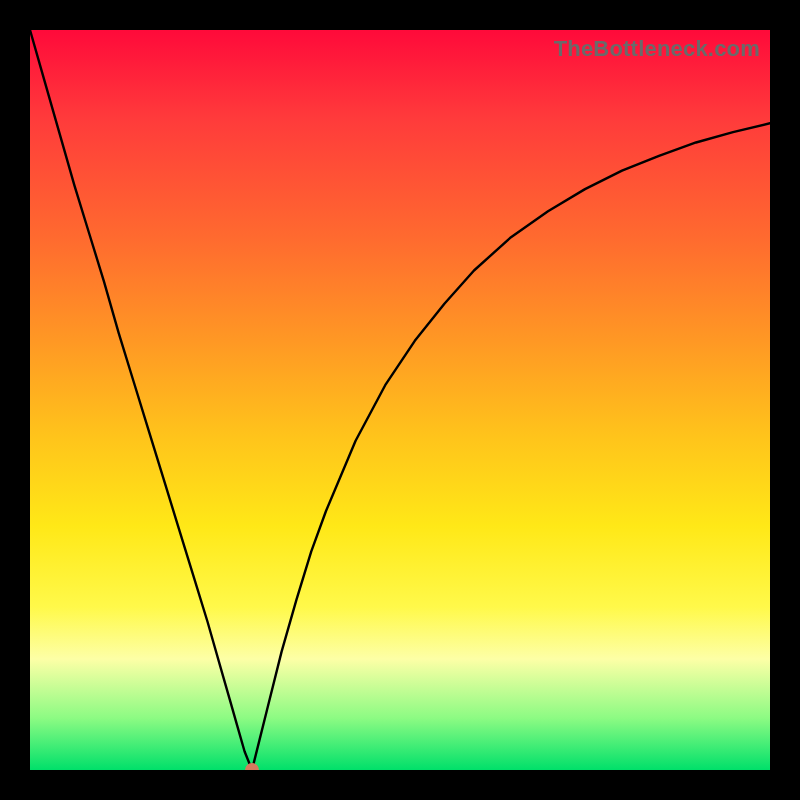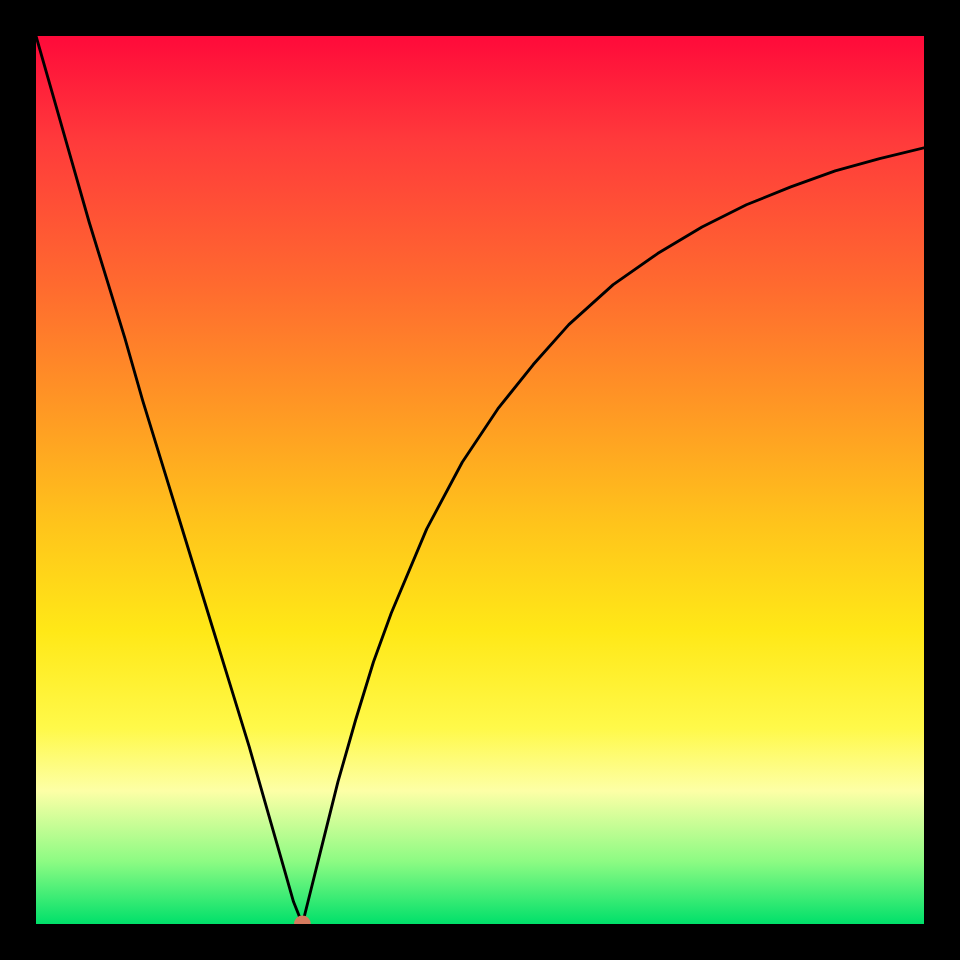--- a/index.html
+++ b/index.html
@@ -44,18 +44,19 @@
     left: 0; top: 0;
     width: 740px; height: 740px;
     pointer-events: none;
   }
 </style>
 </head>
 <body>
 
 <div class="frame">
   <div class="plot-area">
+    <div class="watermark">TheBottleneck.com</div>
     <svg class="curve" viewBox="0 0 740 740" preserveAspectRatio="none">
       <path id="curve-path" fill="none" stroke="#000" stroke-width="2.4" stroke-linejoin="round" stroke-linecap="round" d="M0.00 0.00 L14.80 51.80 L29.60 103.60 L44.40 155.40 L59.20 203.50 L74.00 251.60 L88.80 303.40 L103.60 351.50 L118.40 399.60 L133.20 447.70 L148.00 495.80 L162.80 543.90 L177.60 592.00 L192.40 643.80 L199.80 669.70 L207.20 695.60 L214.60 721.50 L222.00 740.00 L229.40 710.40 L236.80 680.80 L251.60 621.60 L266.40 569.80 L281.20 521.70 L296.00 481.00 L325.60 410.70 L355.20 355.20 L384.80 310.80 L414.40 273.80 L444.00 240.50 L481.00 207.20 L518.00 181.30 L555.00 159.10 L592.00 140.60 L629.00 125.80 L666.00 112.48 L703.00 102.12 L740.00 93.24"></path>
       <circle id="marker-dot" cx="222.00" cy="740.00" r="7" fill="#d57a5e"></circle>
     </svg>
   </div>
 </div>
 
 </body></html>

